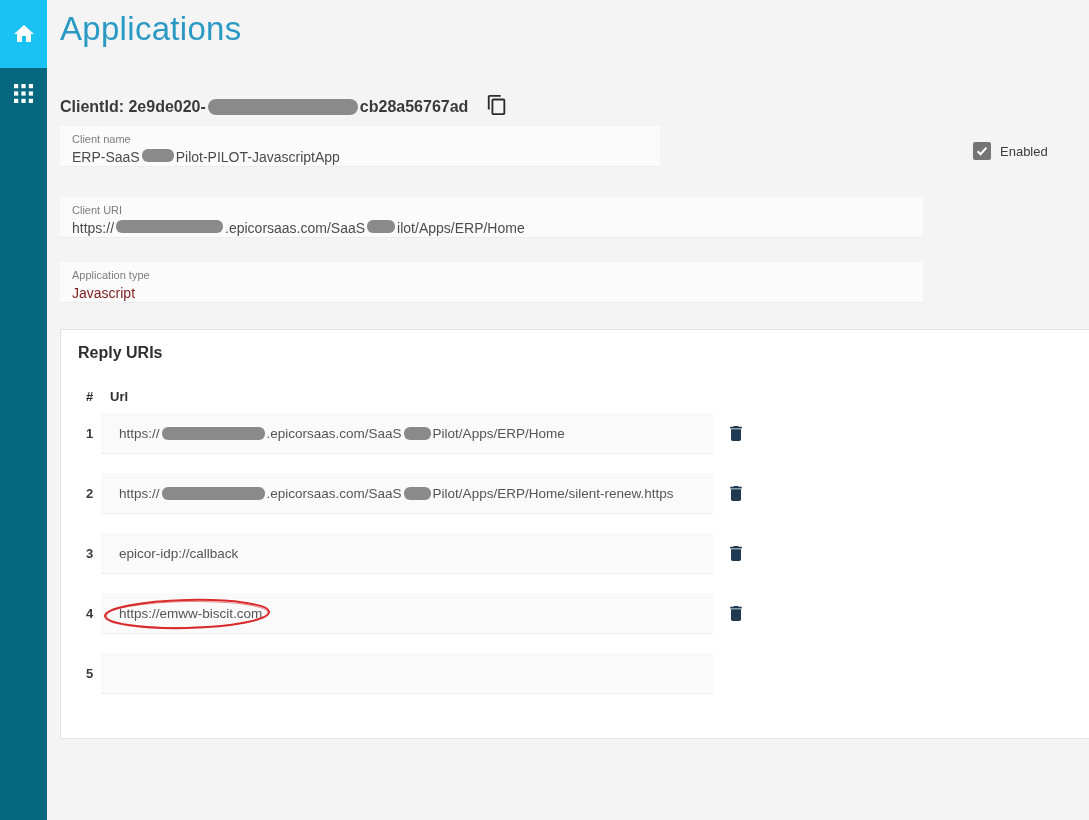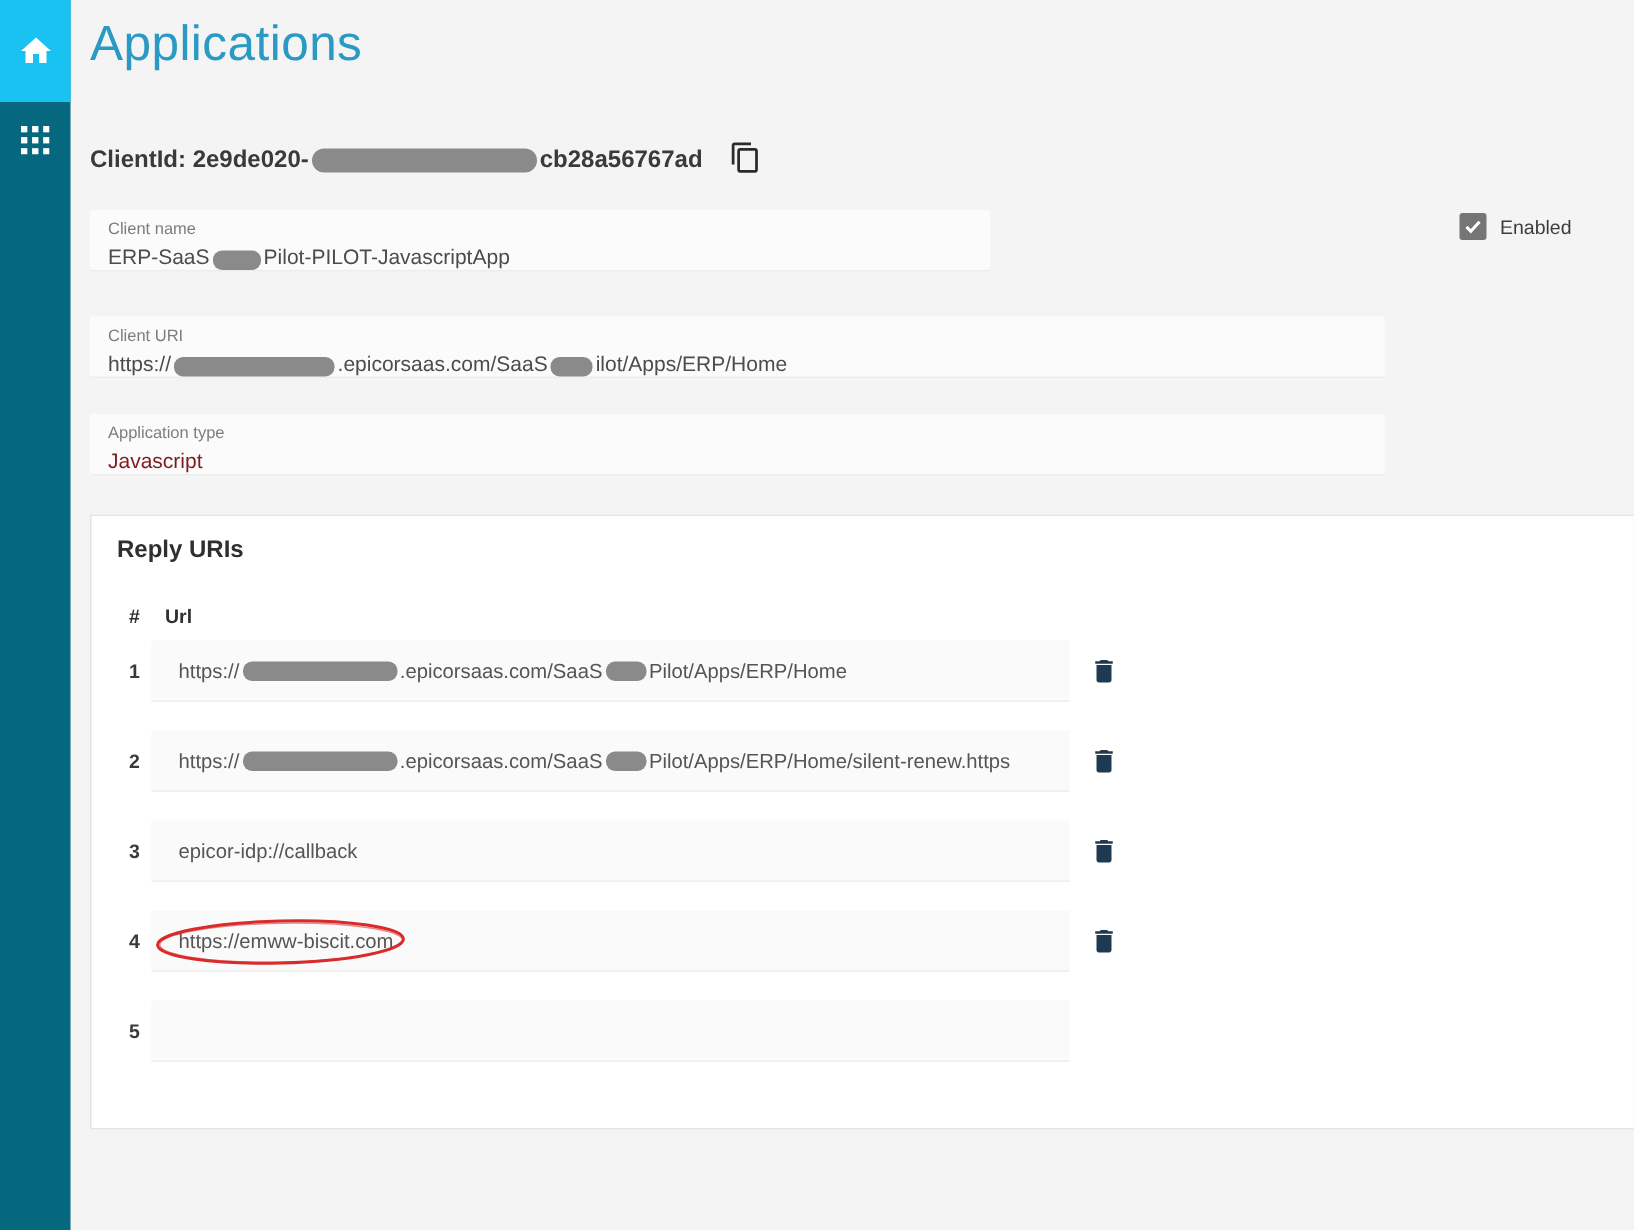--- a/index.html
+++ b/index.html
@@ -28,24 +28,24 @@
   
   .content{position:absolute;left:47px;top:0;right:0;bottom:0;padding-left:13px}
   .page-title{margin:10px 0 0;font-size:33px;font-weight:400;color:var(--title);letter-spacing:.3px;line-height:38px}
   .clientid-row{display:flex;align-items:flex-end;margin-top:44px;height:24px}
   .clientid{font-size:16px;font-weight:700;color:#3a3a3a;display:inline-flex;align-items:center;white-space:pre}
   .copy-btn{background:none;border:none;padding:0;margin-left:18px;cursor:pointer;display:flex;align-items:center}
   .redact{display:inline-block;background:var(--redaction);height:13px;border-radius:6px;margin:0 2px;flex:none}
   .clientid .redact{height:16px;border-radius:8px}
   
   .field{width:863px;height:41px;background:var(--field-bg);border-bottom:1px solid #ececec;
-         padding:7px 12px 5px;margin-top:24px;margin-bottom:24px;cursor:text}
+         padding:7px 12px 5px;margin-top:10px;margin-bottom:24px;cursor:text}
   .field.short{width:600px;margin-bottom:30px}
   .field-label{font-size:11px;color:#7d7d7d;line-height:13px;margin-bottom:3px}
-  .field-value{font-size:14px;color:#4c4c4c;line-height:17px;display:flex;align-items:flex-end;white-space:pre}
+  .field-value{font-size:14px;color:#4c4c4c;line-height:17px;display:flex;align-items:flex-start;white-space:pre}
   .field.disabled{cursor:default}
   .field.disabled .field-value{color:#7f1d1d}
   
   .enabled{position:absolute;left:926px;top:142px;display:flex;align-items:center;cursor:pointer}
   .checkbox{width:18px;height:18px;background:var(--checkbox);border-radius:2px;display:flex;align-items:center;justify-content:center;flex:none}
   .checkbox svg{display:none}
   .checkbox.checked svg{display:block}
   .enabled-label{font-size:13px;color:#3c3c3c;margin-left:9px}
   
   .card{position:relative;margin-top:26px;width:1031px;height:410px;background:#ffffff;border:1px solid #e3e3e3}

